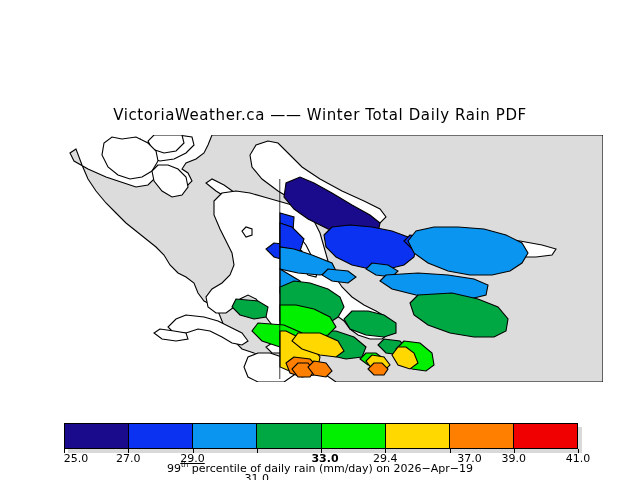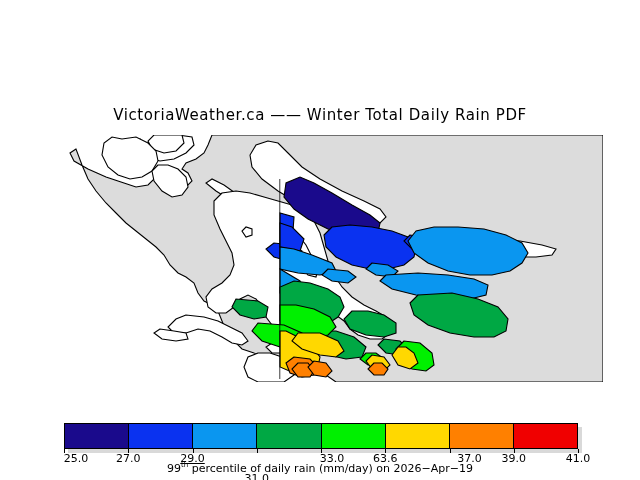--- a/index.html
+++ b/index.html
@@ -320,23 +320,23 @@
   <div id="cb-ticks">
       <div class="cb-tickmark" style="left: 0px;"></div>
       <div class="cb-ticklabel" style="left: 12px;">25.0</div>
       <div class="cb-tickmark" style="left: 64.25px;"></div>
       <div class="cb-ticklabel" style="left: 64.25px;">27.0</div>
       <div class="cb-tickmark" style="left: 128.5px;"></div>
       <div class="cb-ticklabel" style="left: 128.5px; text-decoration: underline;">29.0</div>
       <div class="cb-tickmark" style="left: 192.75px;"></div>
       <div class="cb-ticklabel" style="left: 192.75px; margin-top: 20px;">31.0</div>
       <div class="cb-tickmark" style="left: 257px;"></div>
-      <div class="cb-ticklabel" style="left: 268px;">33.0</div>
+      <div class="cb-ticklabel" style="left: 261px; font-weight: bold;">33.0</div>
       <div class="cb-tickmark" style="left: 321.25px;"></div>
-      <div class="cb-ticklabel" style="left: 321.25px;">63.6</div>
+      <div class="cb-ticklabel" style="left: 321.25px;">29.4</div>
       <div class="cb-tickmark" style="left: 385.5px;"></div>
       <div class="cb-ticklabel" style="left: 385.5px; margin-left: 20px;">37.0</div>
       <div class="cb-tickmark" style="left: 449.75px;"></div>
       <div class="cb-ticklabel" style="left: 449.75px; text-align: right;">39.0</div>
       <div class="cb-tickmark" style="left: 514px;"></div>
       <div class="cb-ticklabel" style="left: 514px;">41.0</div>
     </div>
 
   <div id="caption"><span>99</span><sup>th</sup><span> percentile of daily rain (mm/day) on 2026−Apr−19</span></div>
 

